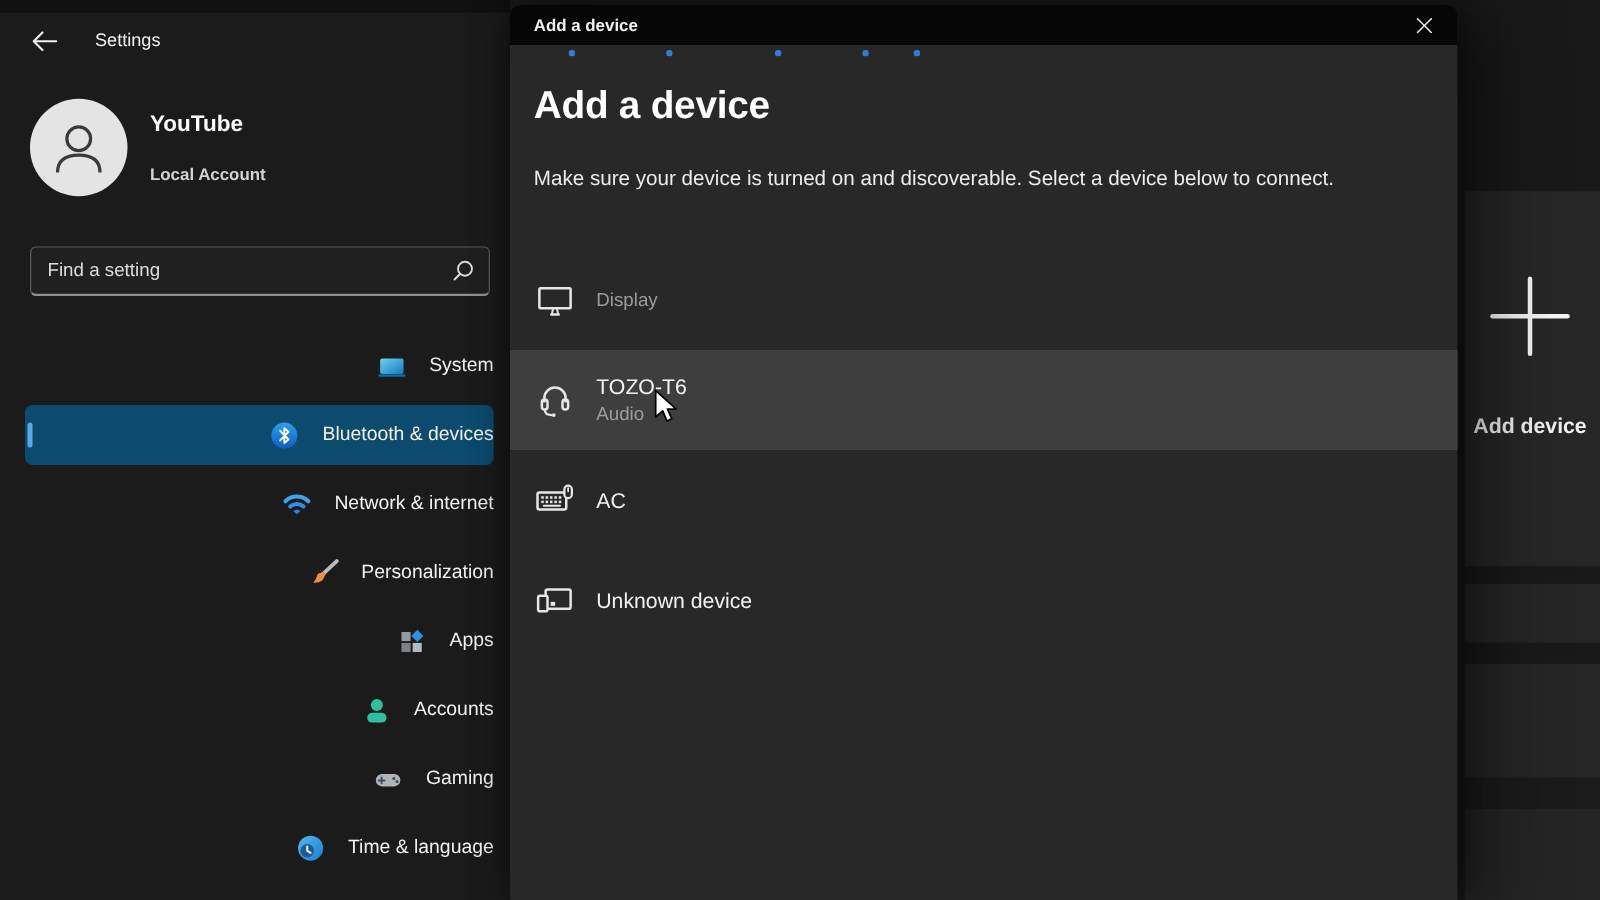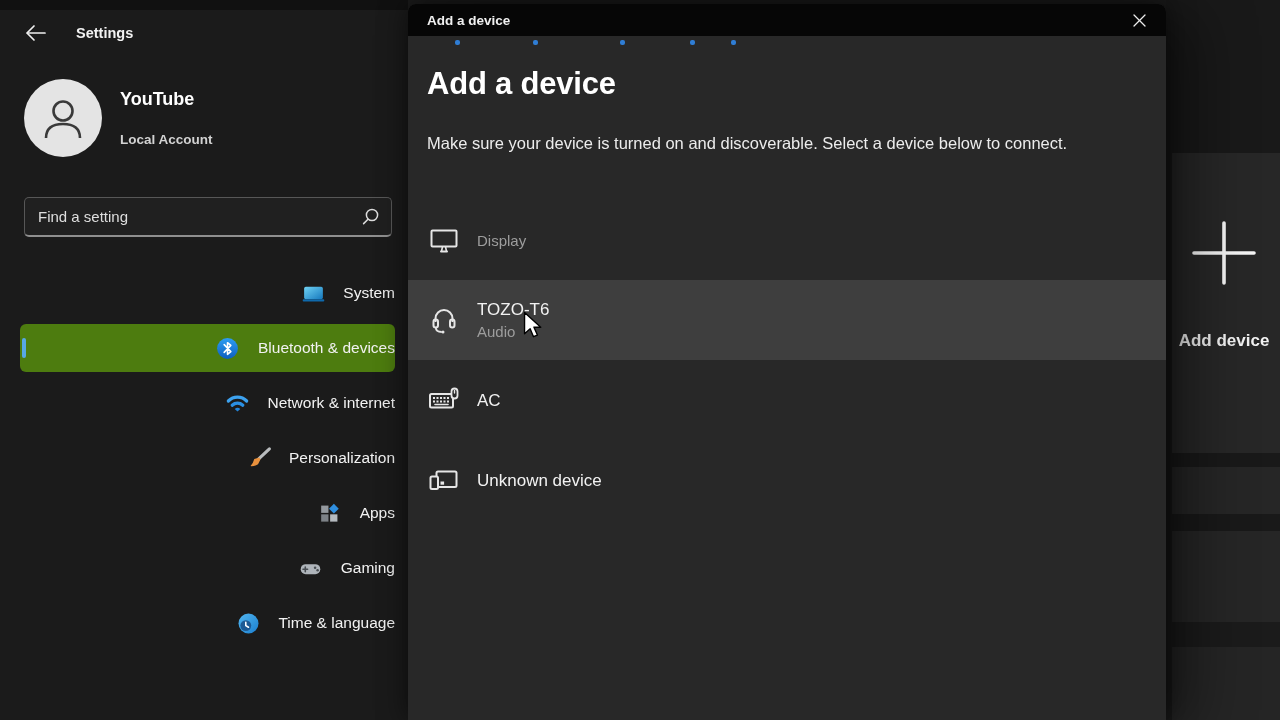--- a/index.html
+++ b/index.html
@@ -5,39 +5,39 @@
   * { margin:0; padding:0; box-sizing:border-box; }
   html,body { width:1280px; height:720px; overflow:hidden; background:#000; }
   body { font-family:"Liberation Sans","DejaVu Sans",sans-serif; }
   .stage { position:relative; width:1280px; height:720px; background:#1b1b1b; overflow:hidden; }
   .stage::before { content:""; position:absolute; left:0; top:0; width:408px; height:10px; background:#111; z-index:3; }
 
   
   .sidebar { position:absolute; left:0; top:0; width:408px; height:720px; background:#1b1b1b; z-index:2; }
   .win-title { position:absolute; left:24px; top:22px; display:flex; align-items:center; gap:30px; }
   .back-btn { width:22px; height:22px; display:flex; align-items:center; justify-content:center; cursor:default; }
-  .win-title-label { color:#f2f2f2; font-size:14.5px; font-weight:700; }
+  .win-title-label { color:#f2f2f2; font-size:14.5px; font-weight:400; }
 
   .account { position:absolute; left:24px; top:79px; display:flex; align-items:center; gap:18px; }
   .avatar { width:78px; height:78px; border-radius:50%; background:#e4e4e4; display:flex; align-items:center; justify-content:center; }
   .acct-name { color:#ffffff; font-size:18px; font-weight:700; margin-bottom:22px; }
   .acct-sub { color:#d2d2d2; font-size:13.5px; font-weight:700; }
 
   .searchbox { position:absolute; left:24px; top:197px; width:368px; height:40px; background:#202020;
                border:1px solid #575757; border-bottom:2px solid #8f8f8f; border-radius:5px;
                display:flex; align-items:center; padding:0 10px 0 13px; }
   .searchbox input { flex:1; background:transparent; border:none; outline:none; color:#3b82f6; font-size:15px;
                      font-family:"Liberation Sans",sans-serif; }
   .searchbox input::placeholder { color:#dedede; opacity:1; }
   .search-icon-wrap { width:22px; height:22px; display:flex; align-items:center; justify-content:center; }
 
   .nav { position:absolute; left:20px; top:269px; width:375px; }
   .nav-item { position:relative; height:48px; border-radius:6px; display:flex; align-items:center;
               padding-left:19px; gap:17px; margin-bottom:7px; cursor:default;justify-content:flex-end; }
-  .nav-item.selected { background:#4d7c0f; }
+  .nav-item.selected { background:#0c4a6e; }
   .nav-item.selected .accent { position:absolute; left:2px; top:14px; width:3.5px; height:20px;
                                border-radius:2px; background:#57a8e4; }
   .nav-icon { width:26px; height:26px; display:flex; align-items:center; justify-content:center; }
   .nav-label { color:#f2f2f2; font-size:15.5px; }
 
   
   .bg-right { position:absolute; left:1166px; top:0; width:114px; height:580px; background:#191919; z-index:1; }
   .bg-card { position:absolute; left:6px; width:108px; background:#262626; }
   .card-add { top:153px; height:300px; background:#272727; }
   .plus-wrap { position:absolute; left:0; top:68px; width:104px; display:flex; justify-content:center; }
@@ -179,20 +179,29 @@
           <svg width="25" height="25" viewBox="0 0 24 24">
             <rect x="4" y="4.4" width="7" height="7" fill="#94999e"></rect>
             <rect x="4" y="12.8" width="7" height="7" fill="#7d8287"></rect>
             <rect x="12.6" y="12.8" width="7" height="7" fill="#b5babf"></rect>
             <rect x="12.9" y="4.1" width="6.6" height="6.6" fill="#2f8fe0" transform="rotate(45 16.2 7.4)"></rect>
           </svg>
         </span>
         <span class="nav-label">Apps</span>
       </div>
 
+      <div class="nav-item">
+        <span class="nav-icon">
+          <svg width="25" height="25" viewBox="0 0 24 24">
+            <circle cx="12" cy="7.6" r="4.6" fill="#2fbf9f"></circle>
+            <rect x="4.6" y="13.6" width="14.8" height="7.6" rx="3.8" fill="#2fbf9f"></rect>
+          </svg>
+        </span>
+        <span class="nav-label">Accounts</span>
+      </div>
 
       <div class="nav-item">
         <span class="nav-icon">
           <svg width="25" height="25" viewBox="0 0 24 24">
             <rect x="2.6" y="7.8" width="18.8" height="9.6" rx="4.8" fill="#aeb4ba"></rect>
             <path d="M7 10.6 v4.4 M4.8 12.8 h4.4" stroke="#474c51" stroke-width="1.5" stroke-linecap="round"></path>
             <circle cx="16.4" cy="11.3" r="1.2" fill="#474c51"></circle>
             <circle cx="18.8" cy="13.6" r="1.2" fill="#474c51"></circle>
           </svg>
         </span>

